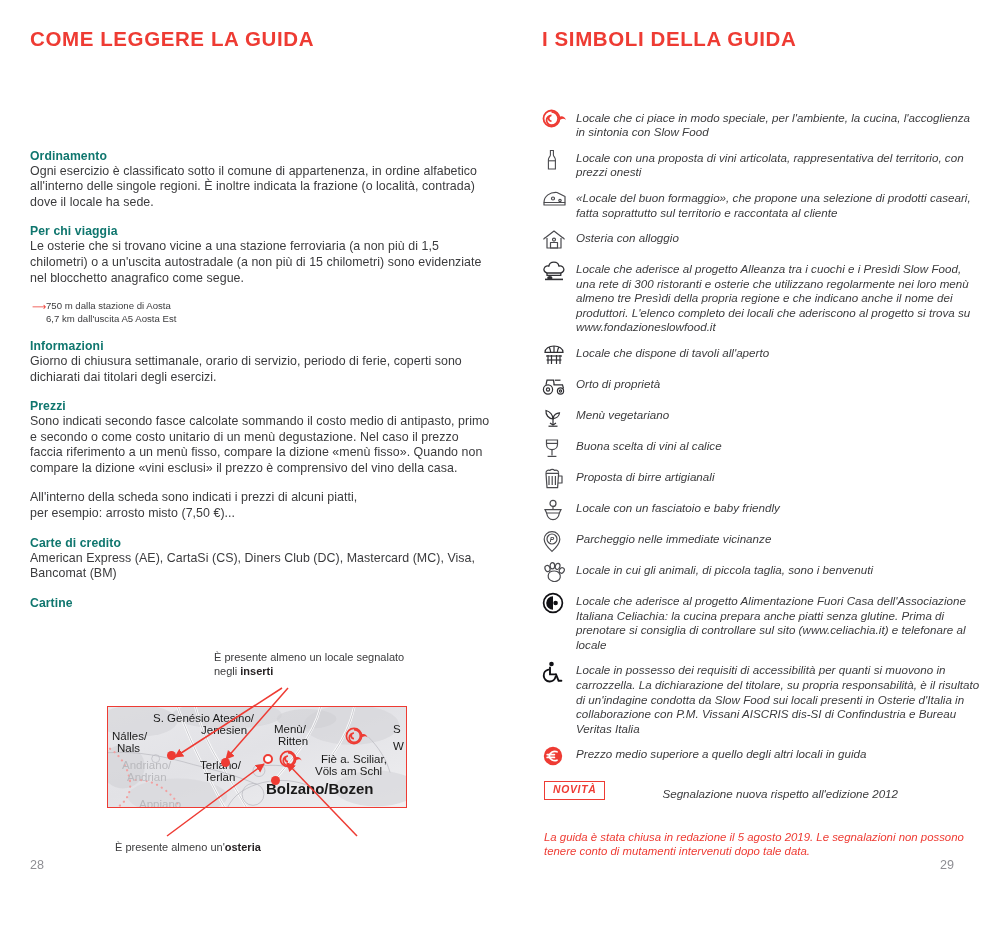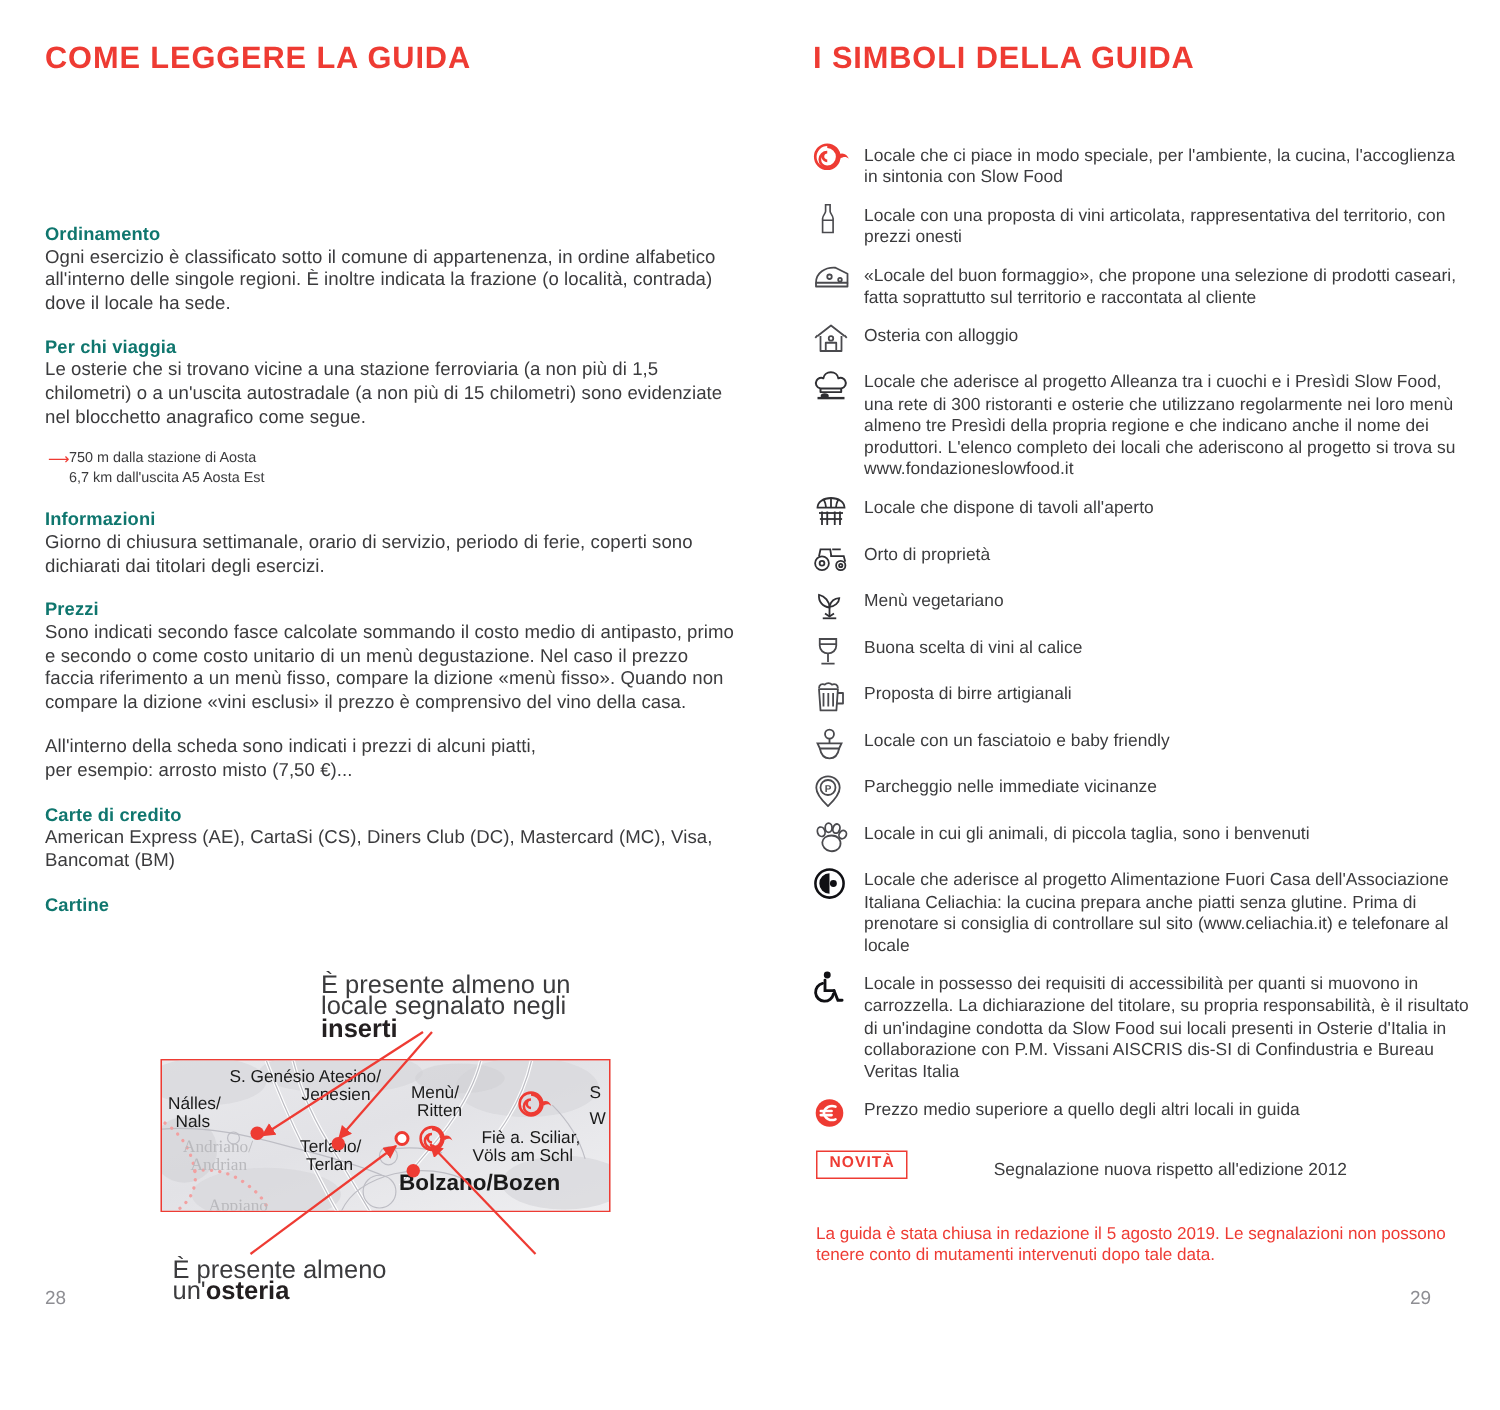--- a/index.html
+++ b/index.html
@@ -67,21 +67,21 @@
     line-height: 12px;
   }
   
   .map-figure {
     position: absolute;
     left: 30px; top: 640px;
     width: 460px; height: 250px;
   }
   .callout-text {
     position: absolute;
-    font-size: 17px;
+    font-size: 11px;
     line-height: 14.4px;
     color: #3b3b3d;
   }
   .callout-text b { color: #231f20; font-weight: bold; }
   .c-top   { left: 184px; top: 10px;  width: 210px; }
   .c-bl    { left: 85px;  top: 200px; width: 150px; }
   .c-br    { left: 235px; top: 200px; width: 200px; }
 
   .map-box {
     position: absolute;
@@ -92,21 +92,21 @@
     background: #ededef;
   }
   .map-canvas { position: absolute; inset: 0; }
   .map-label {
     position: absolute;
     font-family: "Liberation Sans", sans-serif;
     color: #1a1a1a;
     white-space: nowrap;
     line-height: 1.05;
   }
-  .map-label.faint { color: #b9b9bd; font-family: Liberation Serif, serif; }
+  .map-label.faint { color: #b9b9bd; }
   .dot {
     position: absolute;
     width: 9px; height: 9px;
     border-radius: 50%;
     background: #ee3b33;
   }
   .dot.hollow {
     background: #ffffff;
     border: 2.2px solid #ee3b33;
     width: 10px; height: 10px;
@@ -341,21 +341,21 @@
         <path d="M 137 196 L 234 124"></path>
 
         <path d="M 327 196 L 257 123"></path>
       </g>
     </svg>
   </div>
 
   <div class="col-right">
     <h1 class="section-title">I SIMBOLI DELLA GUIDA</h1>
 
-    <div class="sym-list" style="margin-top:44px;">
+    <div class="sym-list" style="margin-top:58px;font-style:italic;">
 
       <div class="sym-row">
         <span class="sym-icon">
           <svg width="26" height="19" viewBox="0 0 26 19">
             <g fill="none" stroke="#ee3b33" stroke-width="1.8">
               <circle cx="9.5" cy="9.5" r="8"></circle>
               <path d="M 9.5 2.8 A 6.7 6.7 0 1 1 9.4 16.2 A 4.8 4.8 0 1 1 9.5 6.4 A 2.9 2.9 0 1 0 9.5 12.2"></path>
             </g>
             <path d="M 17 7.8 C 20.4 6.4 22.8 7.9 23.9 10.9 C 22.4 9.4 20.4 9.2 18.3 10.7 Z" fill="#ee3b33"></path>
           </svg>

